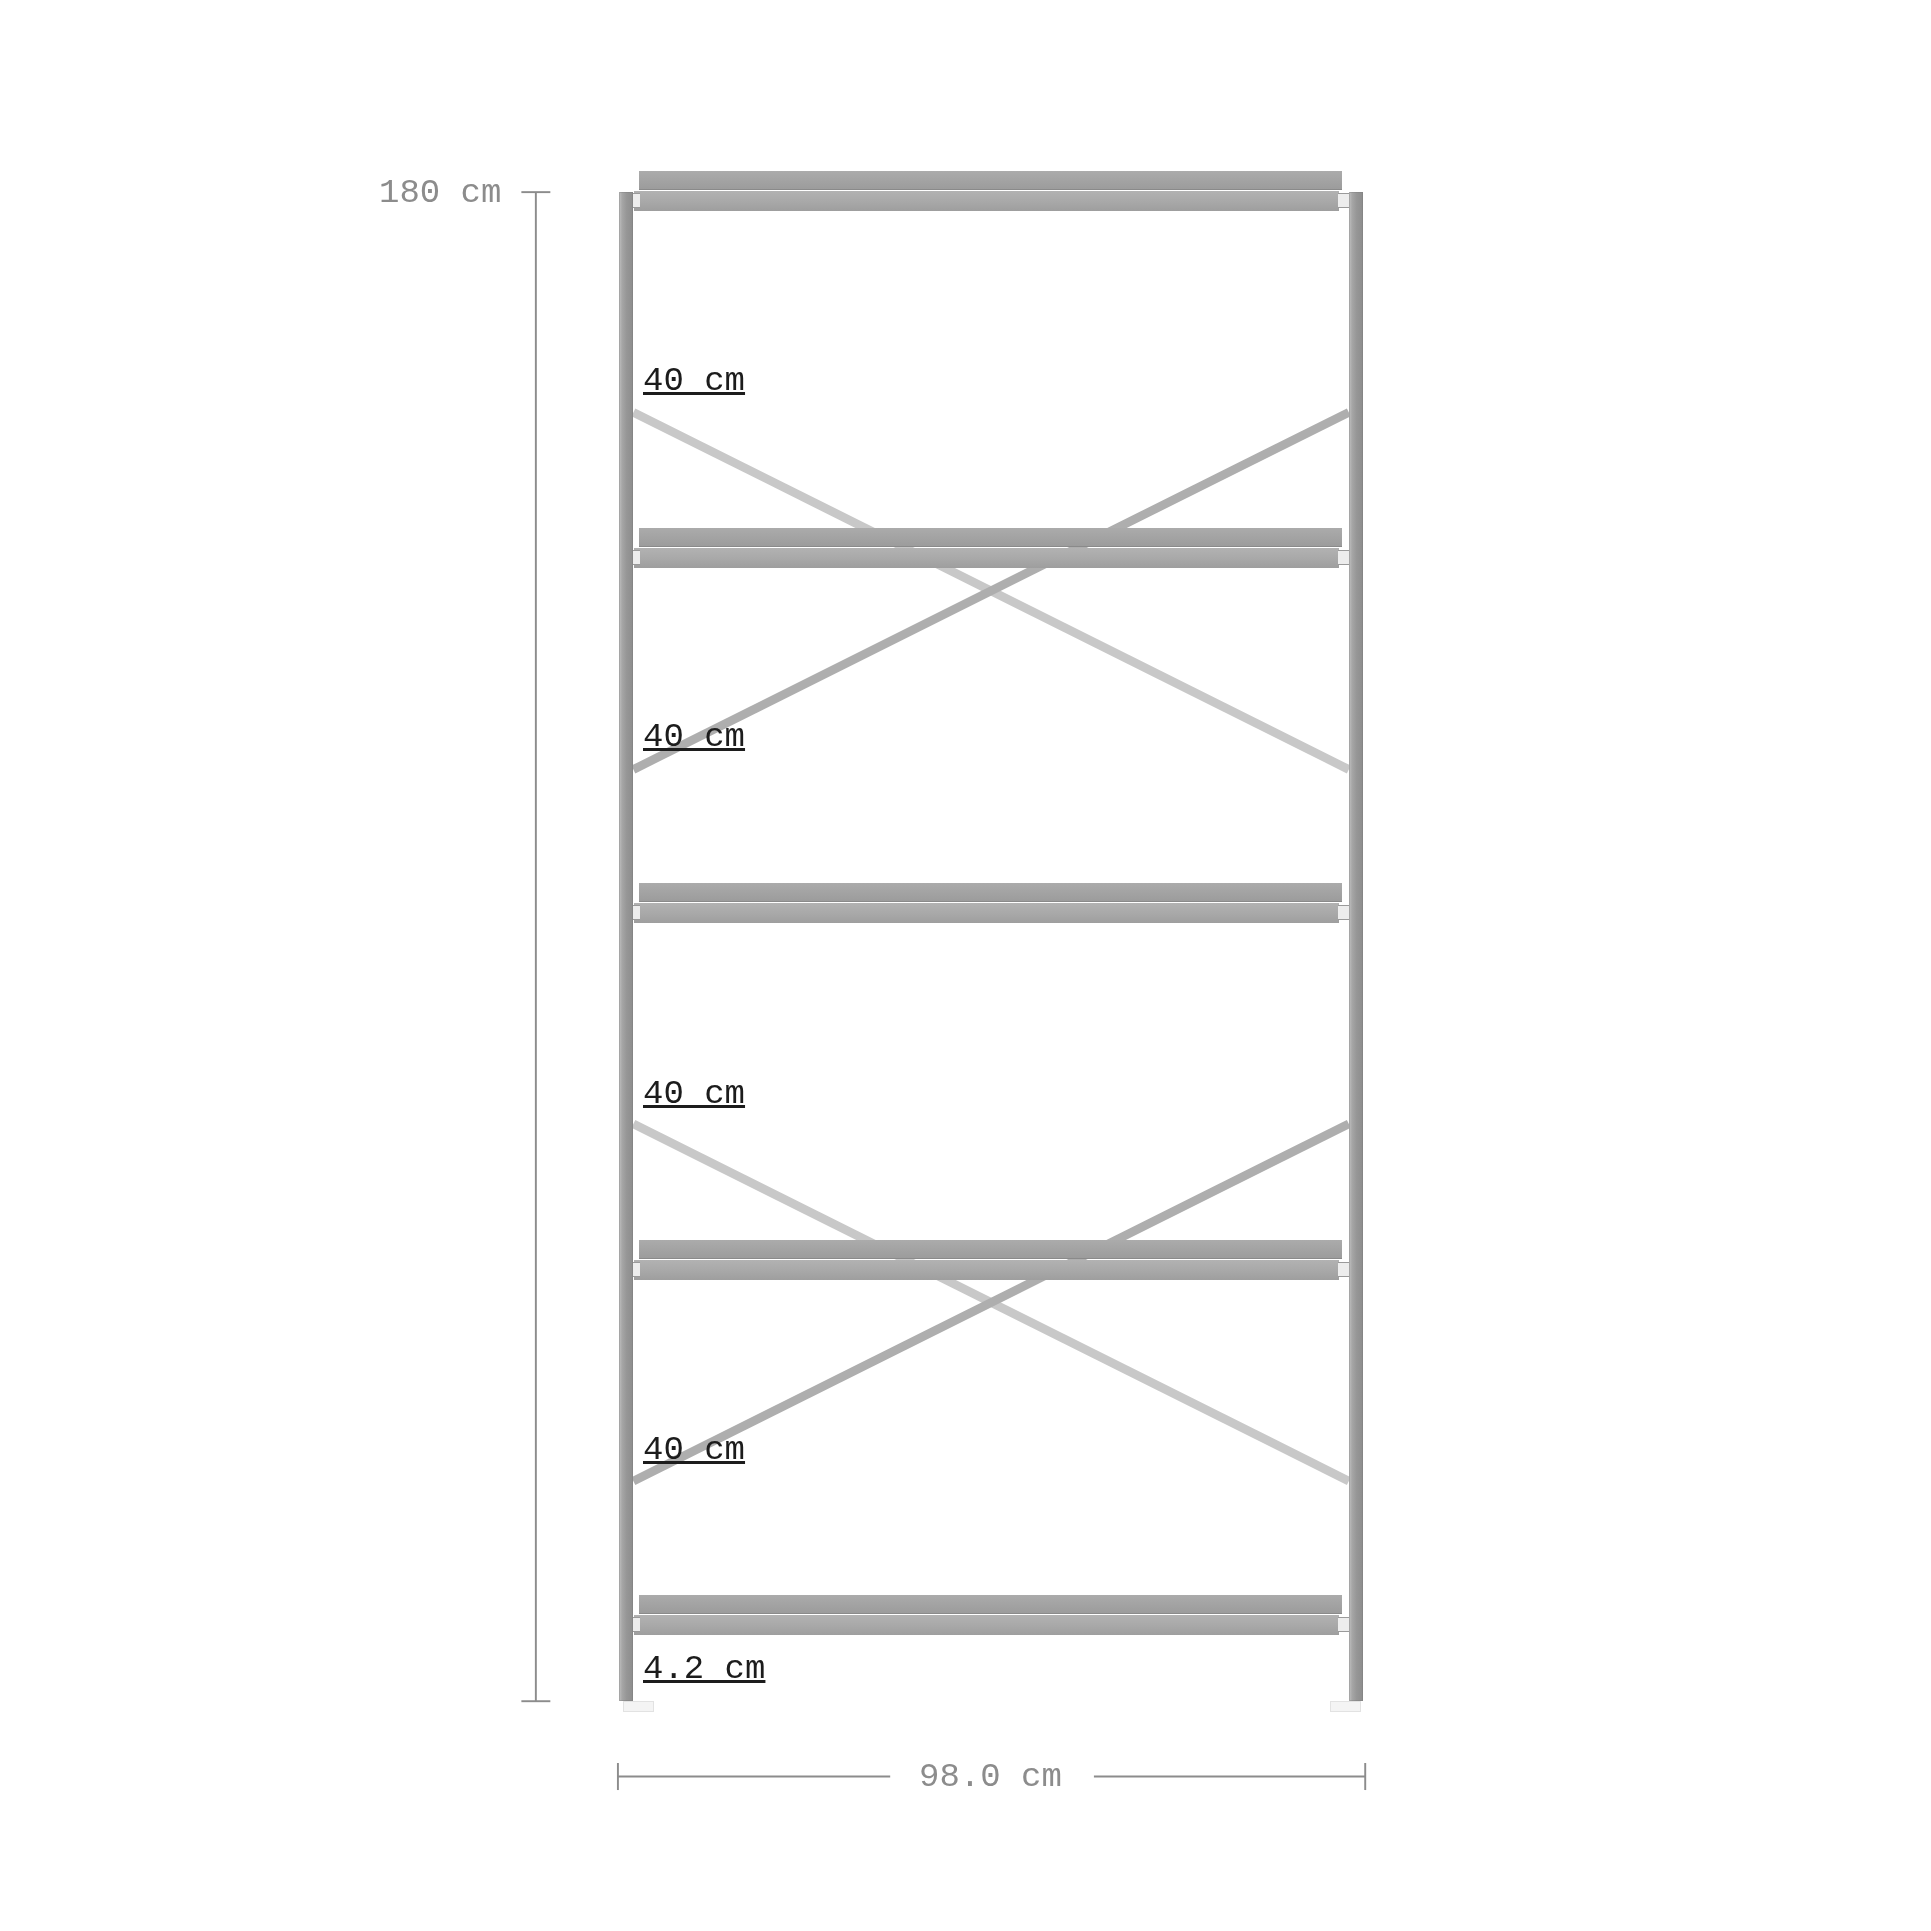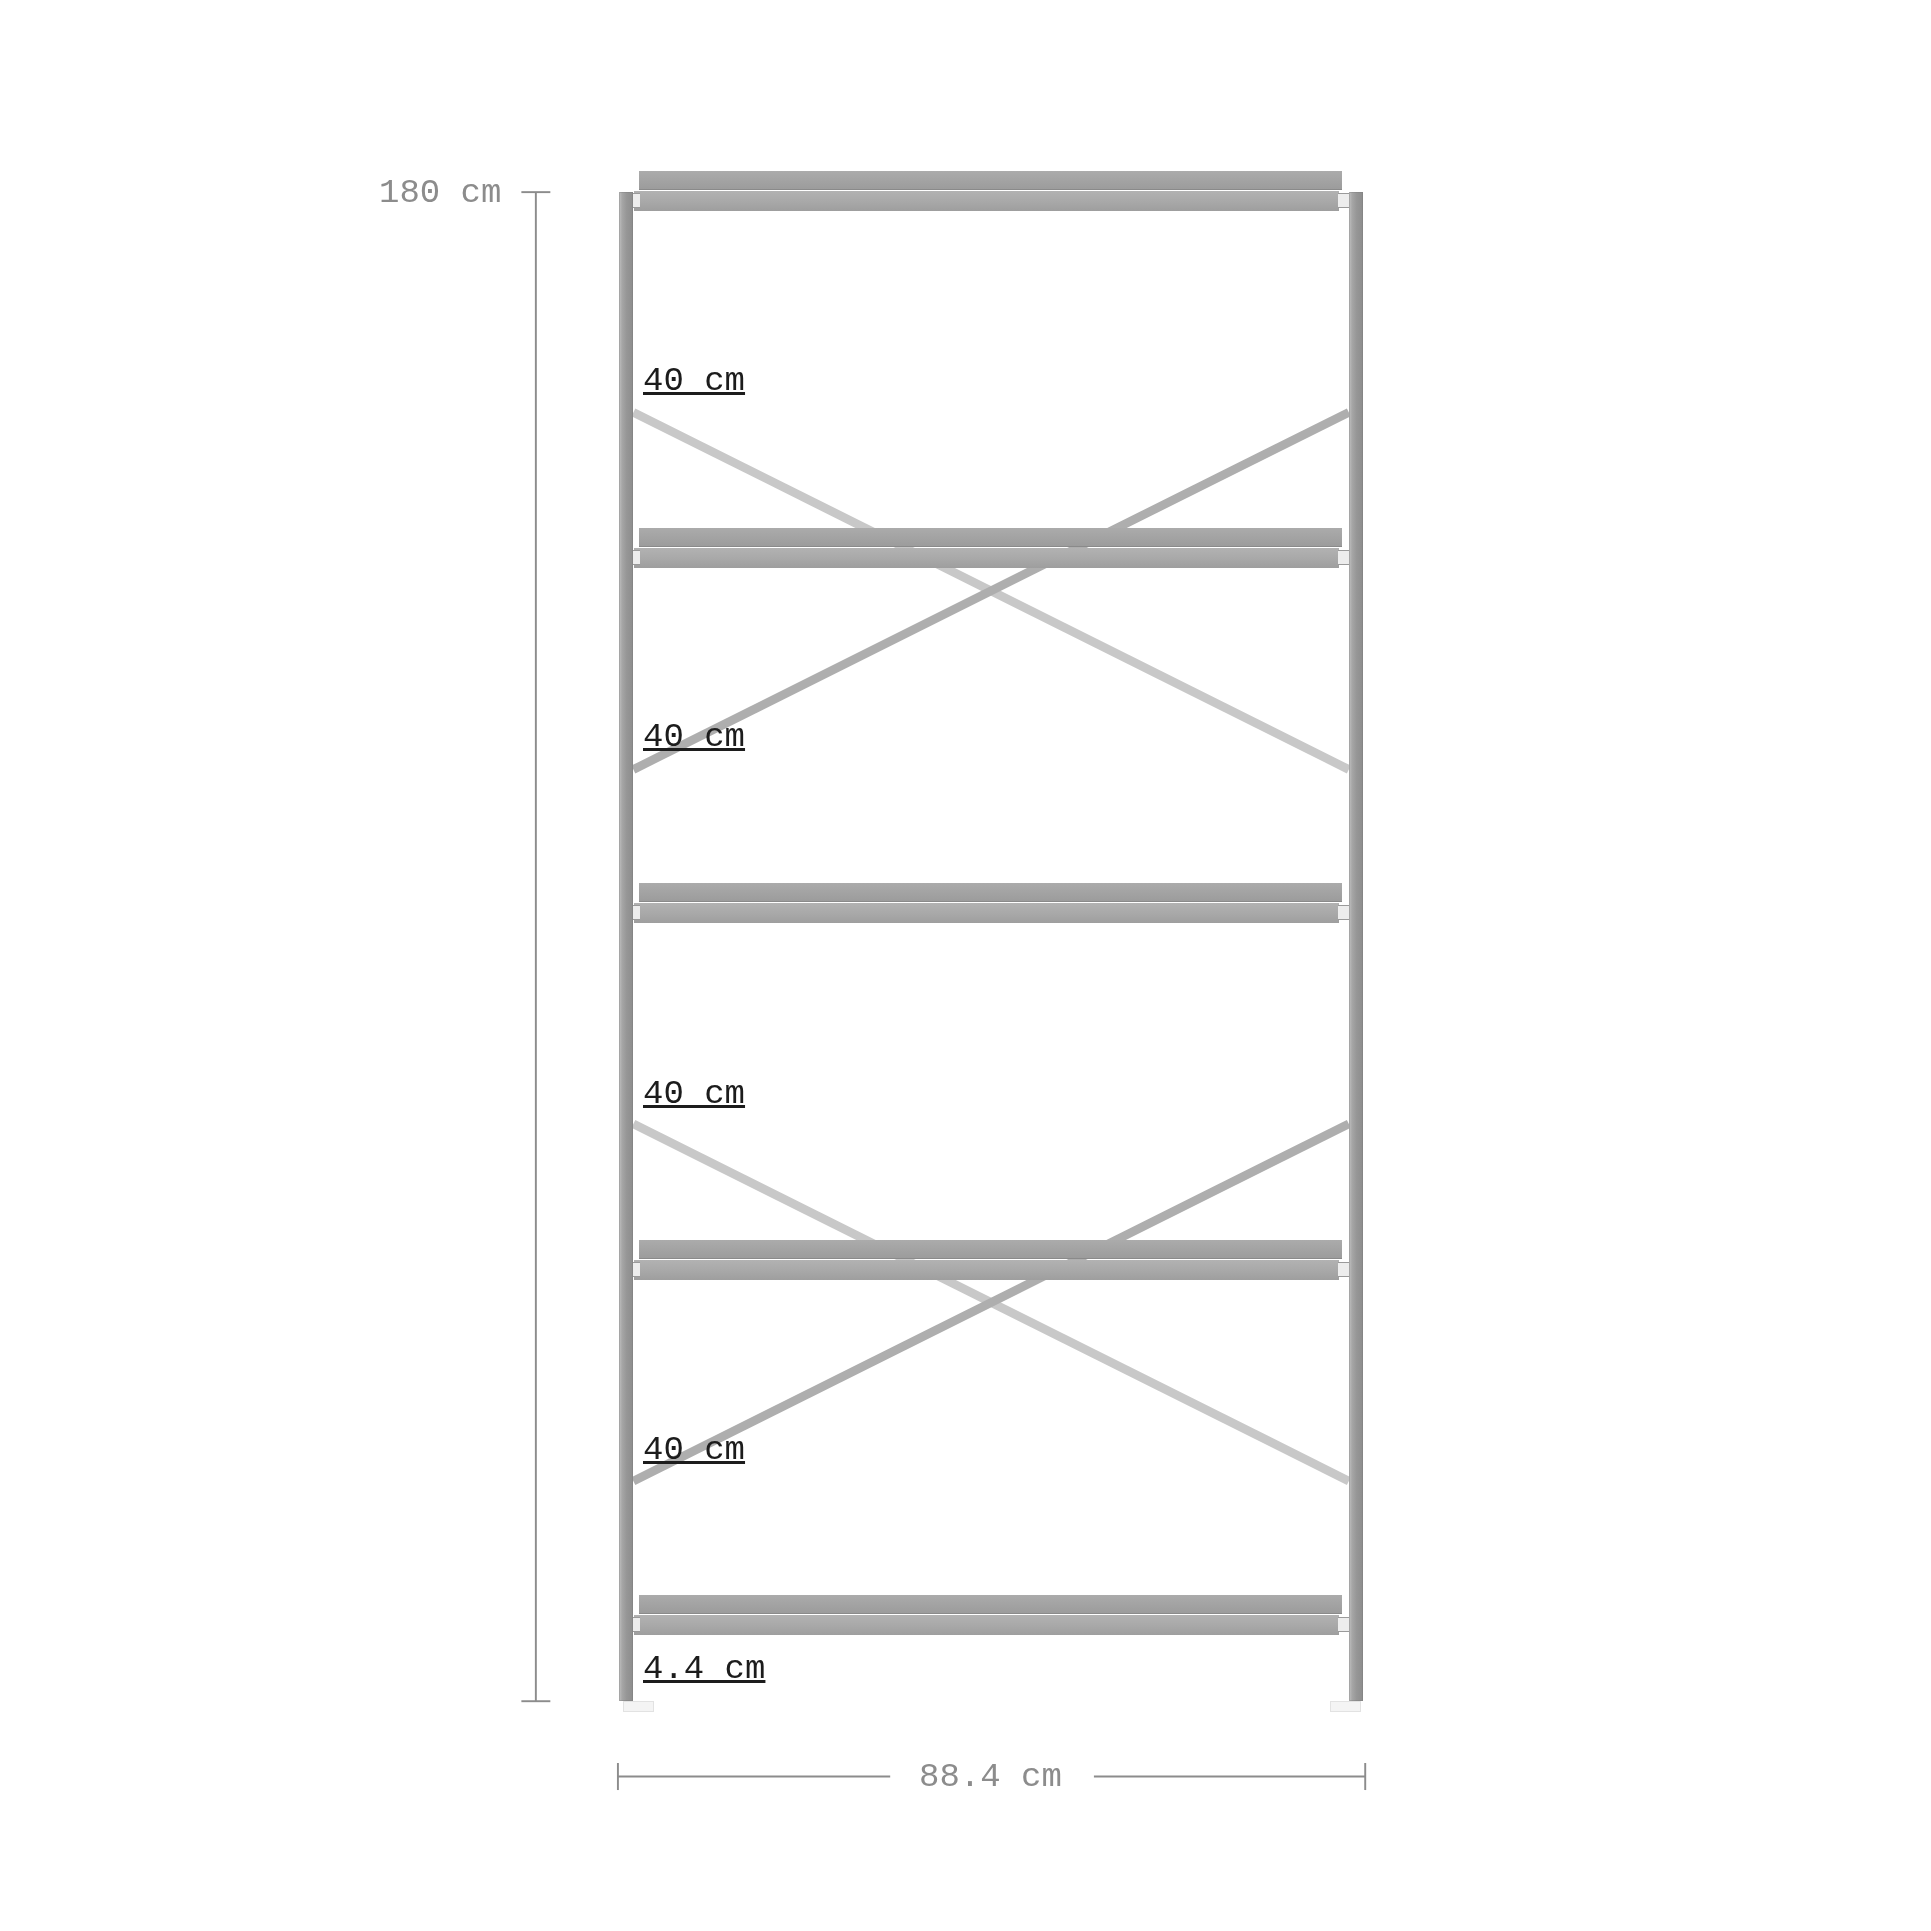--- a/index.html
+++ b/index.html
@@ -166,21 +166,21 @@
     <div class="bracket l"></div>
     <div class="bracket r"></div>
   </div>
 
   <div class="foot left"></div>
   <div class="foot right"></div>
   <div class="post left"></div>
   <div class="post right"></div>
 
   <div class="txt gray lbl-height">180 cm</div>
-  <div class="txt gray lbl-width">88.4 cm</div>
+  <div class="txt gray lbl-width">98.0 cm</div>
   <div class="txt black lbl-sec0">40 cm</div>
   <div class="txt black lbl-sec1">40 cm</div>
   <div class="txt black lbl-sec2">40 cm</div>
   <div class="txt black lbl-sec3">40 cm</div>
-  <div class="txt black lbl-gap">4.4 cm</div>
+  <div class="txt black lbl-gap">4.2 cm</div>
 
 </div>
 
 
 </body></html>

